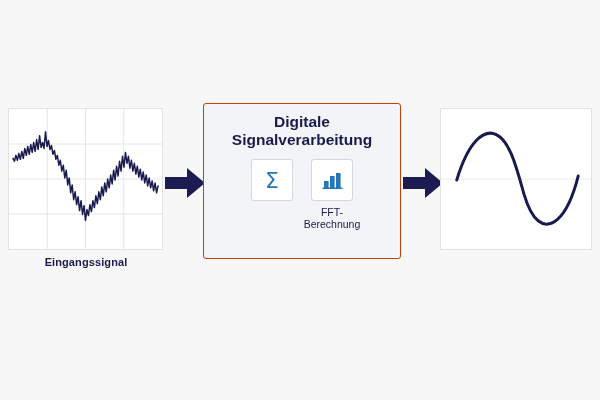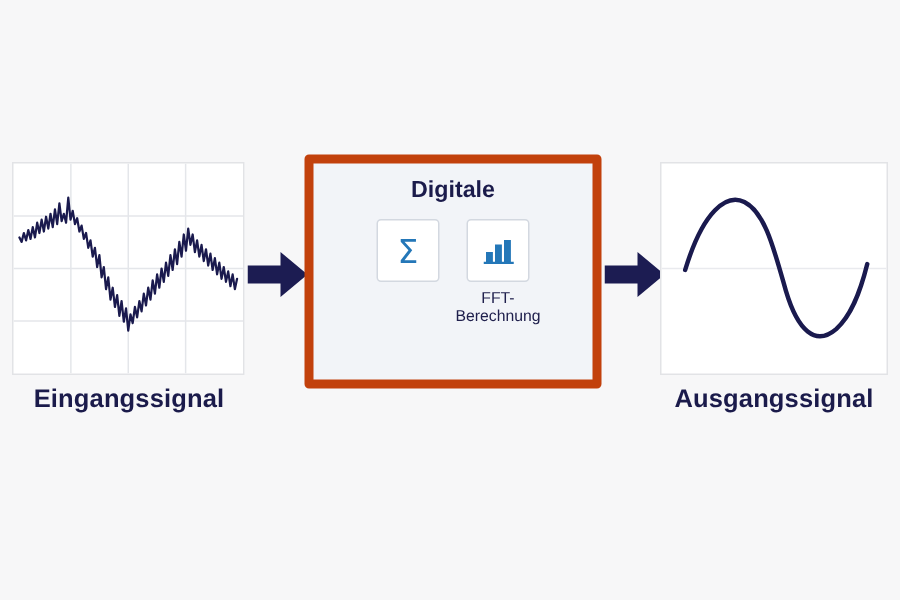--- a/index.html
+++ b/index.html
@@ -47,21 +47,21 @@
     top: 108px;
     width: 152px;
     height: 142px;
   }
 
   
   .caption {
     position: absolute;
     text-align: center;
     color: #1b1b4b;
-    font-size: 17px;
+    font-size: 11px;
     font-weight: 700;
     letter-spacing: 0.1px;
     white-space: nowrap;
   }
   #input-caption {
     left: 0px;
     top: 256px;
     width: 172px;
   }
   #output-caption {
@@ -78,21 +78,21 @@
   #arrow-right { left: 403px; top: 167px; width: 40px; height: 32px; }
 
   
   #processing-box {
     position: absolute;
     left: 203px;
     top: 103px;
     width: 198px;
     height: 156px;
     background: #f2f4f8;
-    border: 6px solid #c2410c;
+    border: 1px solid #c2410c;
     border-radius: 3px;
     box-sizing: border-box;
     padding-top: 9px;
   }
 
   #processing-title {
     text-align: center;
     color: #1b1b4b;
     font-size: 15.5px;
     font-weight: 700;
@@ -156,20 +156,21 @@
 
   <div class="arrow" id="arrow-left">
     <svg viewBox="0 0 40 32" width="40" height="32">
       <polygon points="0,10 22,10 22,1 40,16 22,31 22,22 0,22" fill="#1c1c52"></polygon>
     </svg>
   </div>
 
   <div id="processing-box">
     <div id="processing-title">
       <div>Digitale</div>
+      <div>Signalverarbeitung</div>
     </div>
 
     <div id="module-row">
 
 
       <div class="module">
         <div class="module-icon-box">
           <svg viewBox="0 0 30 30" width="30" height="30">
             <text x="15" y="23" font-family="'DejaVu Sans', sans-serif" font-size="22" fill="#2477b8" text-anchor="middle">Σ</text>
           </svg>
@@ -201,15 +202,14 @@
   </div>
 
   <div class="plot-panel" id="output-panel">
     <svg viewBox="0 0 152 142" preserveAspectRatio="none">
       <g stroke="#e9eaee" stroke-width="1">
         <line x1="0" y1="71" x2="152" y2="71"></line>
       </g>
       <path fill="none" stroke="#1a1a4e" stroke-width="3" stroke-linecap="round" stroke-linejoin="round" d="M 16,72 C 28,32 44,20 56,26 C 70,33 76,58 84,86 C 92,113 104,124 118,112 C 128,103 134,88 139,68"></path>
     </svg>
   </div>
-  <div class="caption" id="output-caption">Ausgangssignal</div>
 
 </div>
 
 </body></html>

